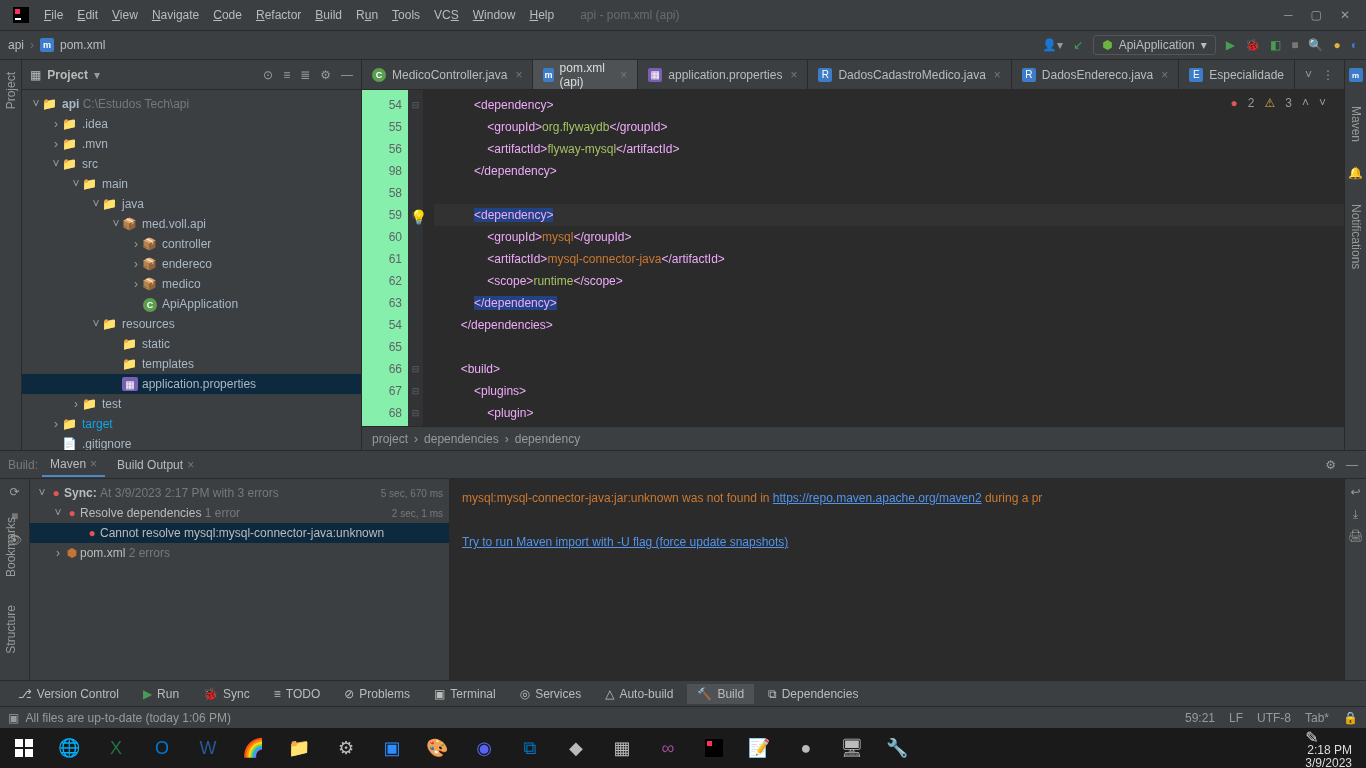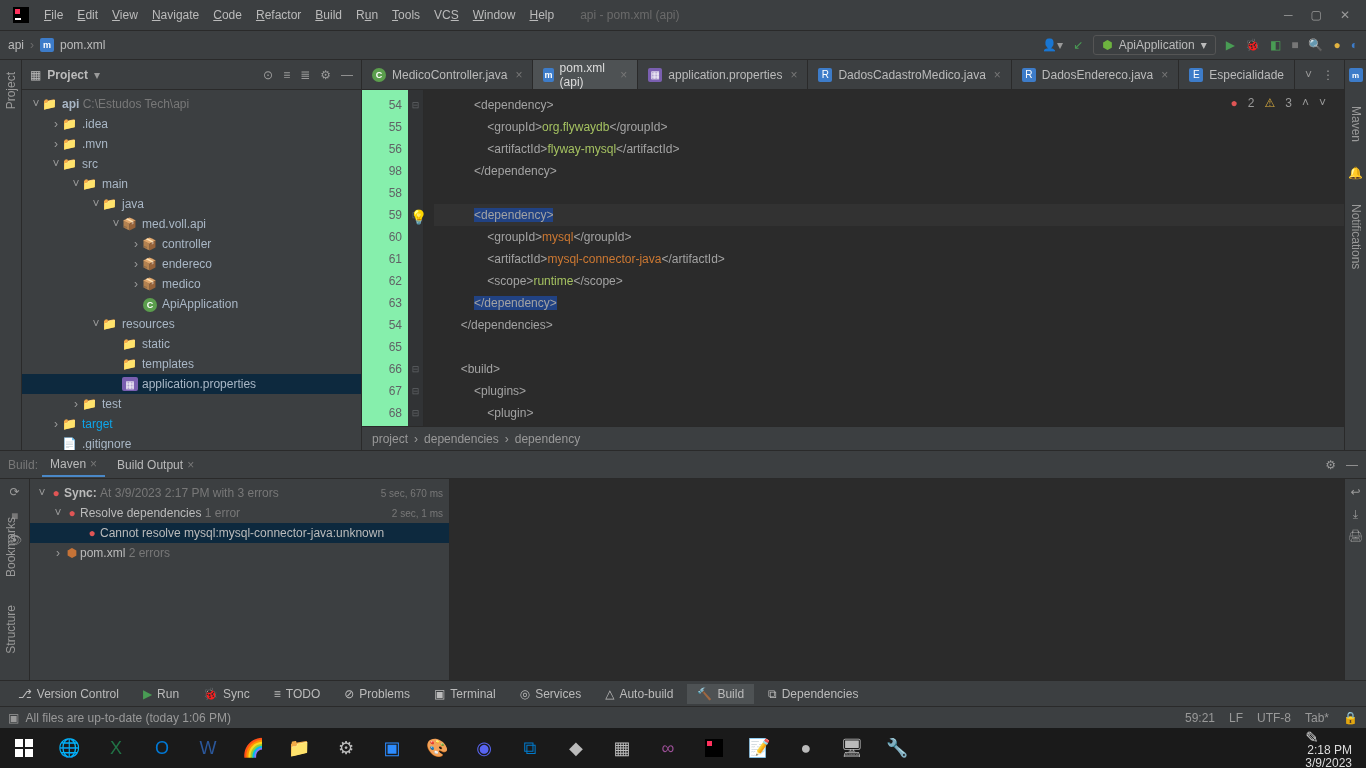--- a/index.html
+++ b/index.html
@@ -37,21 +37,21 @@
 .tabs{height:30px;display:flex;align-items:stretch;background:#3c3f41;border-bottom:1px solid #2a2a2a}
 .tab{display:flex;align-items:center;padding:0 10px;gap:6px;color:#bbb;border-right:1px solid #2a2a2a;cursor:pointer}
 .tab .close{color:#777;margin-left:2px}
 .tab.active{background:#4e5254;color:#ddd}
 .tabs .more{margin-left:auto;display:flex;align-items:center;gap:10px;padding:0 10px;color:#9a9a9a}
 .code-wrap{flex:1;display:flex;position:relative;font-family:Consolas,monospace;min-height:0}
 .gutter{width:46px;background:#86efac;color:#606366;text-align:right;padding:4px 6px 0 0;line-height:22px}
 .fold{width:16px;background:#313335;border-right:1px solid #2a2a2a;padding:4px 0;text-align:center;color:#606366;line-height:22px}
 .code{flex:1;padding:4px 0 0 10px;line-height:22px;white-space:pre;font-family:Consolas,monospace;overflow:hidden}
 .code .line{height:22px}
-.t-tag{color:#a3a3a3}
+.t-tag{color:#f0abfc}
 .t-val{color:#a5c261}
 .t-err{color:#cc7832}
 .t-hl{background:#214283}
 .insp{position:absolute;top:6px;right:18px;display:flex;gap:10px;color:#9a9a9a;align-items:center}
 .insp .err{color:#e05555}
 .insp .warn{color:#e2b340}
 .crumb-bar{height:24px;background:#3c3f41;border-top:1px solid #2a2a2a;display:flex;align-items:center;padding:0 10px;color:#999;gap:6px}
 .right-stripe{width:22px;background:#3c3f41;border-left:1px solid #2a2a2a;display:flex;flex-direction:column;align-items:center;padding-top:8px;gap:20px}
 .right-stripe .vlabel{writing-mode:vertical-rl;color:#9a9a9a;padding:4px 0}
 .bottom{height:230px;background:#3c3f41;border-top:1px solid #2a2a2a;display:flex;flex-direction:column}
@@ -377,21 +377,23 @@
     <div class="build-tree">
       <div class="brow" style="padding-left:6px"><span class="arrow">˅</span><span class="stat red">●</span><b>Sync:</b>&nbsp;<span class="muted">At 3/9/2023 2:17 PM with 3 errors</span><span class="time">5 sec, 670 ms</span></div>
       <div class="brow" style="padding-left:22px"><span class="arrow">˅</span><span class="stat red">●</span><span>Resolve dependencies</span>&nbsp;<span class="muted">1 error</span><span class="time">2 sec, 1 ms</span></div>
       <div class="brow" style="padding-left:54px;background:#0d293e">
           <span class="stat red">●</span>
           <span>Cannot resolve mysql:mysql-connector-java:unknown</span>
         </div>
       <div class="brow" style="padding-left:22px"><span class="arrow">›</span><span class="stat" style="color:#c67337">⬢</span><span>pom.xml</span>&nbsp;<span class="muted">2 errors</span></div>
     </div>
     <div class="build-out">
+      <div><span class="errt">mysql:mysql-connector-java:jar:unknown was not found in </span><span class="link">https://repo.maven.apache.org/maven2</span><span class="errt"> during a pr</span></div>
       <div style="height:22px"></div>
+      <div><span class="link">Try to run Maven import with -U flag (force update snapshots)</span></div>
     </div>
     <div class="build-scroll">
       <span>↩</span>
       <span>⤓</span>
       <span>🖨</span>
     </div>
   </div>
 </div>
 
 <div class="tool-windows">

